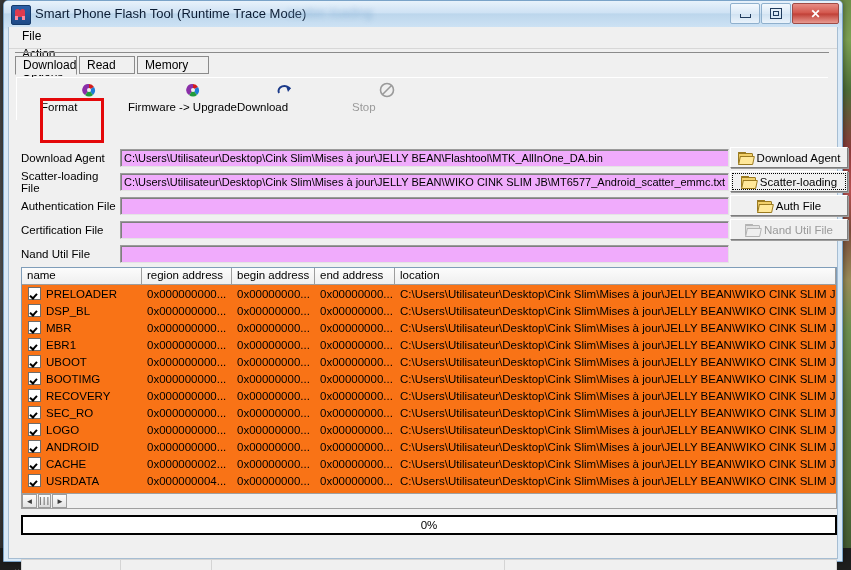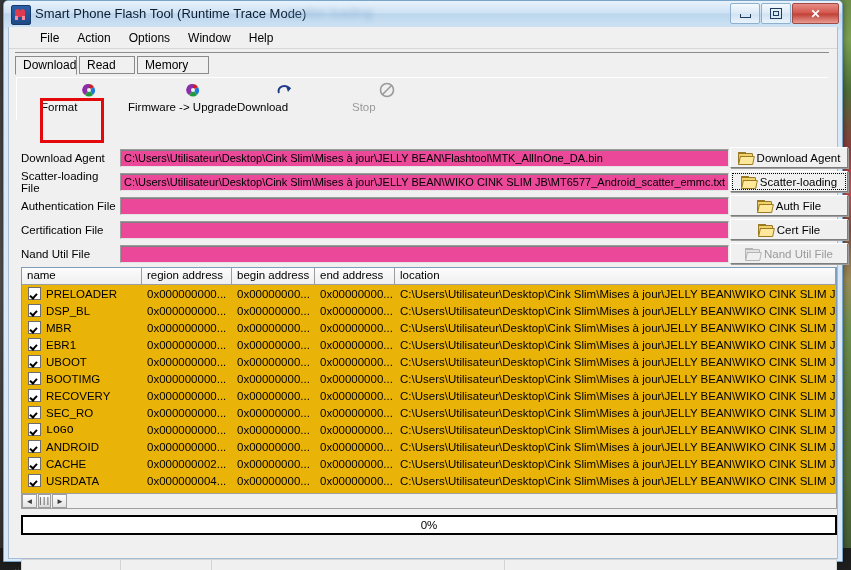--- a/index.html
+++ b/index.html
@@ -51,21 +51,21 @@
   .minbox{width:9px;height:3px;border:1px solid #203b5c;border-top:none;background:transparent;margin-top:4px;}
   .maxbox{width:10px;height:9px;border:1px solid #203b5c;background:transparent;}
   .maxbox i{display:block;width:4px;height:3px;border:1px solid #203b5c;margin:2px auto 0;}
 
   
   #client{position:absolute;left:4px;top:26px;width:830px;height:532px;
     background:#f0f0f0;border:1px solid #a6bdd2;border-top:none;box-sizing:border-box;}
 
   
   #menubar{height:21px;background:#f0f0f0;border-bottom:1px solid #d7d7d7;
-    display:flex;align-items:center;padding-left:22px;}
+    display:flex;padding-left:4px;flex-direction:column;}
   .menu-item{padding:2px 9px;font-size:12px;color:#000;cursor:default;}
 
   
   #tabstrip{position:relative;height:19px;margin:7px 0 0 6px;}
   .tab{position:absolute;top:0;height:18px;line-height:17px;padding:0 7px;font-size:12px;
     border:1px solid #8b8b8b;background:#f0f0f0;box-sizing:border-box;}
   .tab.active{background:#f0f0f0;border-bottom:1px solid #f0f0f0;z-index:3;height:19px;}
   #tabline{position:absolute;left:6px;right:8px;top:25px;height:1px;background:#8b8b8b;}
 
   
@@ -78,42 +78,42 @@
   #format-highlight{position:absolute;left:31px;top:71px;width:64px;height:45px;
     border:3px solid #e4080a;box-sizing:border-box;z-index:6;pointer-events:none;}
   #chk-row{position:absolute;left:425px;top:85px;display:flex;align-items:center;gap:6px;}
   .wincheck{width:12px;height:12px;border:1px solid #8a8a8a;background:#fff;
     box-shadow:inset 1px 1px 0 #e3e3e3;}
 
   
   #fields{position:absolute;left:8px;top:119px;width:712px;}
   .frow{height:24px;display:flex;align-items:center;}
   .flabel{width:103px;font-size:11.5px;color:#000;padding-left:4px;box-sizing:border-box;}
-  .ftext{flex:1;height:18px;background:#ec4899;border:1px solid #9b9b9b;
+  .ftext{flex:1;height:18px;background:#f0abfc;border:1px solid #9b9b9b;
     border-right-color:#e4e4e4;border-bottom-color:#e4e4e4;
     box-shadow:inset 1px 1px 0 #7f7f7f;
     font-size:11px;line-height:17px;padding-left:3px;color:#000;white-space:nowrap;overflow:hidden;box-sizing:border-box;}
 
   
   #sidebtns{position:absolute;left:721px;top:120px;width:118px;}
   .sbtn{height:21px;margin-bottom:3px;display:flex;align-items:center;justify-content:center;gap:5px;
     background:#f0f0f0;border:1px solid #7d7d7d;border-top-color:#fff;border-left-color:#fff;
     box-shadow:1px 1px 0 #9d9d9d;font-size:11.5px;color:#000;box-sizing:border-box;cursor:default;}
   .sbtn.focus{outline:1px dotted #000;outline-offset:-3px;}
   .sbtn.disabled{color:#9a9a9a;}
   .folder{width:14px;height:11px;position:relative;}
   .folder .back{position:absolute;left:0;top:1px;width:13px;height:9px;background:#f2d06a;border:1px solid #9a7a20;border-radius:1px;}
   .folder .tabf{position:absolute;left:0;top:0px;width:6px;height:3px;background:#f2d06a;border:1px solid #9a7a20;border-bottom:none;border-radius:1px 1px 0 0;}
   .folder .front{position:absolute;left:1px;top:4px;width:13px;height:7px;background:#ffe89a;border:1px solid #9a7a20;border-radius:0 1px 1px 0;transform:skewX(-12deg);}
   .sbtn.disabled .folder .back,.sbtn.disabled .folder .tabf{background:#e2e2e2;border-color:#b4b4b4;}
   .sbtn.disabled .folder .front{background:#efefef;border-color:#b4b4b4;}
 
   
   #grid{position:absolute;left:12px;top:240px;width:816px;height:230px;
-    background:#eab308;border:1px solid #7f9db9;box-sizing:border-box;overflow:hidden;}
+    background:#f97316;border:1px solid #7f9db9;box-sizing:border-box;overflow:hidden;}
   #ghead{display:flex;height:16px;background:#f0f0f0;border-bottom:1px solid #9d9d9d;}
   .gh{font-size:11.5px;color:#000;padding-left:5px;line-height:15px;box-sizing:border-box;
     border-right:1px solid #9d9d9d;background:linear-gradient(to bottom,#fcfcfc,#efefef);}
   .grow{display:flex;height:17px;align-items:center;}
   .gc{font-size:11.5px;color:#000;box-sizing:border-box;padding-left:5px;white-space:nowrap;overflow:hidden;}
   .gc.name{display:flex;align-items:center;gap:5px;padding-left:6px;}
   .gridcheck{width:11px;height:11px;border:1px solid #6d6d6d;background:#fff;position:relative;flex:none;}
   .gridcheck:after{content:"";position:absolute;left:2px;top:4px;width:3px;height:5px;
     border:solid #000;border-width:0 2px 2px 0;transform:rotate(42deg);}
   #hscroll{position:absolute;left:12px;top:466px;width:816px;height:16px;
@@ -283,28 +283,20 @@
             <span>Scatter-loading</span>
           </div>
           <div class="sbtn">
             <span class="folder">
               <span class="tabf"></span>
               <span class="back"></span>
               <span class="front"></span>
             </span>
             <span>Auth File</span>
           </div>
-          <div class="sbtn">
-            <span class="folder">
-              <span class="tabf"></span>
-              <span class="back"></span>
-              <span class="front"></span>
-            </span>
-            <span>Cert File</span>
-          </div>
           <div class="sbtn disabled">
             <span class="folder">
               <span class="tabf"></span>
               <span class="back"></span>
               <span class="front"></span>
             </span>
             <span>Nand Util File</span>
           </div>
         </div>
 
@@ -391,21 +383,21 @@
               <div class="gc name" style="width: 120px;">
                 <span class="gridcheck"></span>
                 <span>SEC_RO</span>
               </div>
               <div class="gc" style="width: 90px;">0x000000000...</div>
               <div class="gc" style="width: 83px;">0x00000000...</div>
               <div class="gc" style="width: 80px;">0x00000000...</div>
               <div class="gc" style="width: 441px;">C:\Users\Utilisateur\Desktop\Cink Slim\Mises à jour\JELLY BEAN\WIKO CINK SLIM JB\secro.img</div>
             </div>
             <div class="grow">
-              <div class="gc name" style="width: 120px; font-family: Liberation Mono, monospace;">
+              <div class="gc name" style="width: 120px;">
                 <span class="gridcheck"></span>
                 <span>LOGO</span>
               </div>
               <div class="gc" style="width: 90px;">0x000000000...</div>
               <div class="gc" style="width: 83px;">0x00000000...</div>
               <div class="gc" style="width: 80px;">0x00000000...</div>
               <div class="gc" style="width: 441px;">C:\Users\Utilisateur\Desktop\Cink Slim\Mises à jour\JELLY BEAN\WIKO CINK SLIM JB\logo.bin</div>
             </div>
             <div class="grow">
               <div class="gc name" style="width: 120px;">

